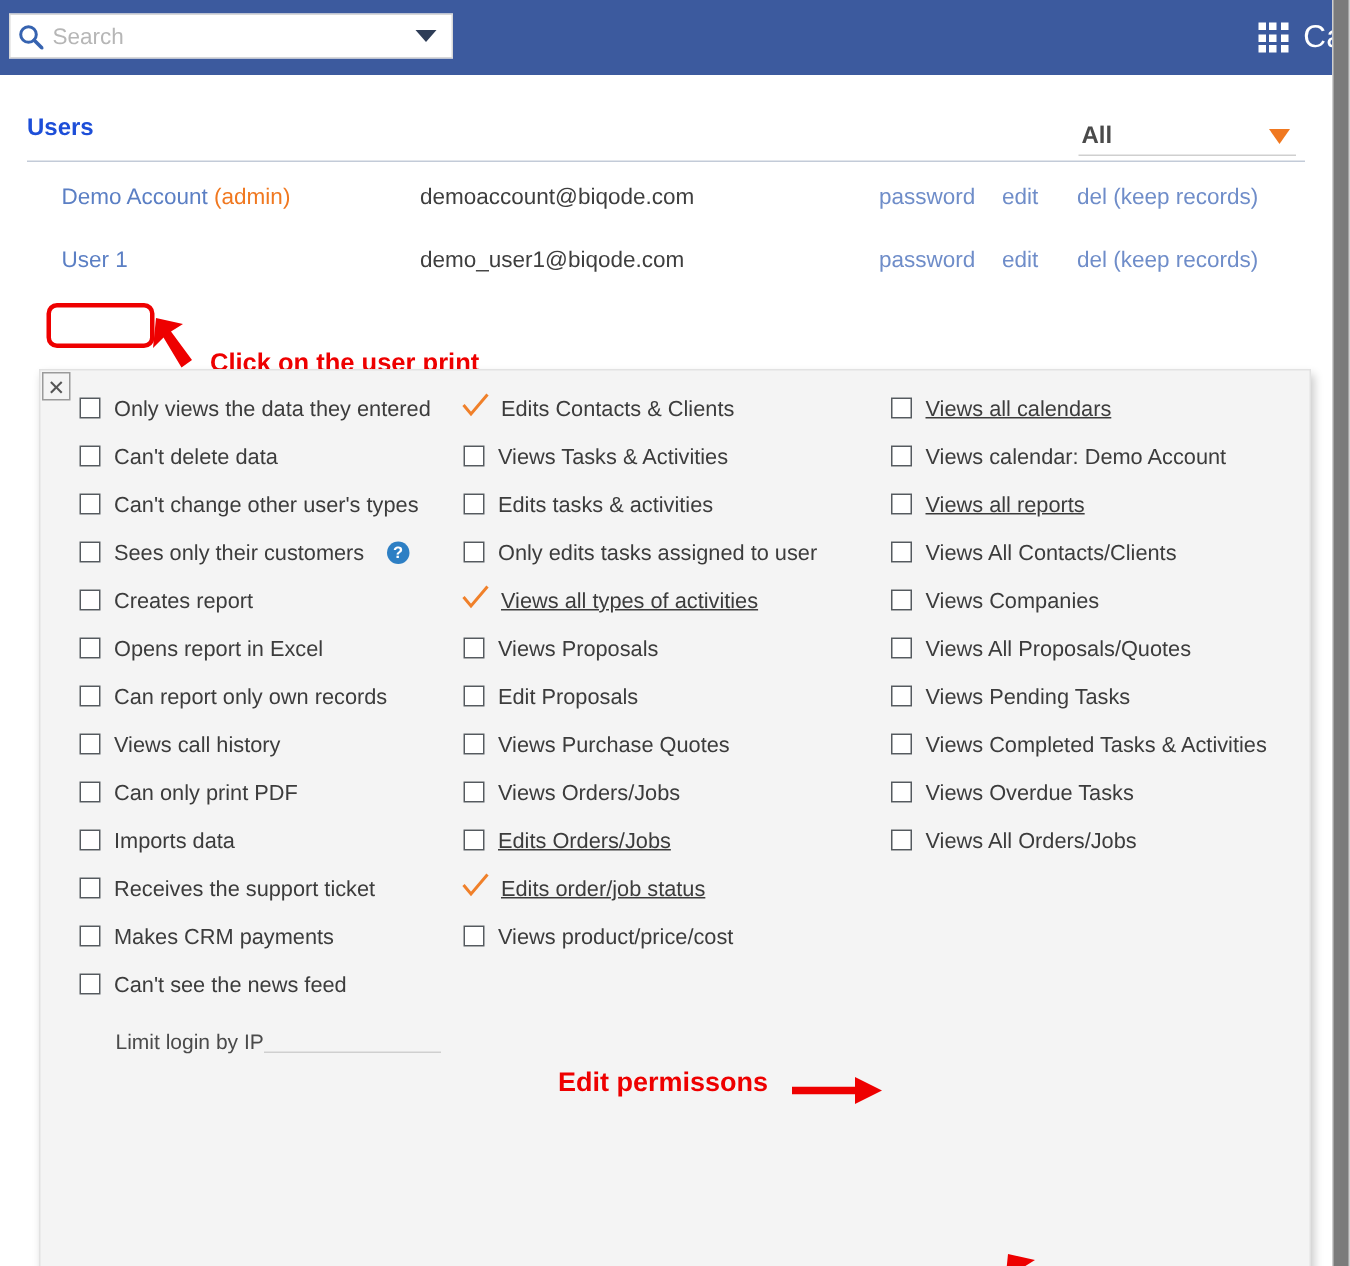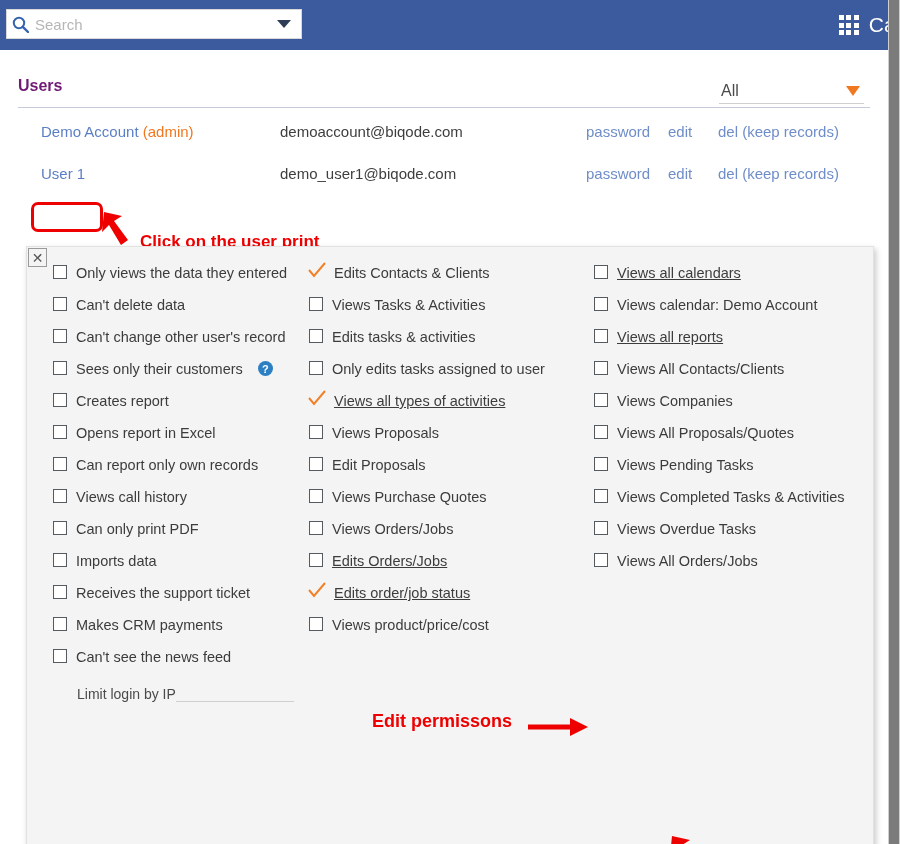--- a/index.html
+++ b/index.html
@@ -60,28 +60,28 @@
     position: absolute; left: 1px; top: 0; width: 10px; height: 844px;
     background: #7b7b7b; border-radius: 0;
   }
 
   
   .users-head {
     position: absolute; left: 18px; top: 14px; width: 852px; height: 44px;
     border-bottom: 1px solid #c3cbd8;
     display: flex; align-items: center;
   }
-  .users-title { font-size: 16px; font-weight: bold; color: #701a75; }
+  .users-title { font-size: 16px; font-weight: bold; color: #1d4ed8; }
   .filter-wrap {
     position: absolute; right: 6px; bottom: 3px; width: 145px;
     border-bottom: 1px solid #cfcfcf;
     display: flex; align-items: center; justify-content: space-between;
     padding: 0 4px 3px 2px;
   }
-  .filter-value { font-size: 16px; color: #4a4a4a; }
+  .filter-value { font-size: 16px; color: #4a4a4a; font-weight: bold; }
   .caret-orange {
     width: 0; height: 0; border-left: 7px solid transparent;
     border-right: 7px solid transparent; border-top: 10px solid #f07820;
   }
 
   
   .user-row {
     position: absolute; left: 18px; width: 852px; height: 38px;
     display: flex; align-items: center; font-size: 15px;
   }
@@ -241,21 +241,21 @@
             <div class="opt">
               <span class="cb"></span>
               <span class="opt-label">Only views the data they entered</span>
             </div>
             <div class="opt">
               <span class="cb"></span>
               <span class="opt-label">Can't delete data</span>
             </div>
             <div class="opt">
               <span class="cb"></span>
-              <span class="opt-label">Can't change other user's record</span>
+              <span class="opt-label">Can't change other user's types</span>
             </div>
             <div class="opt">
               <span class="cb"></span>
               <span class="opt-label">Sees only their customers</span>
               <span class="help-icon">?</span>
             </div>
             <div class="opt">
               <span class="cb"></span>
               <span class="opt-label">Creates report</span>
             </div>

